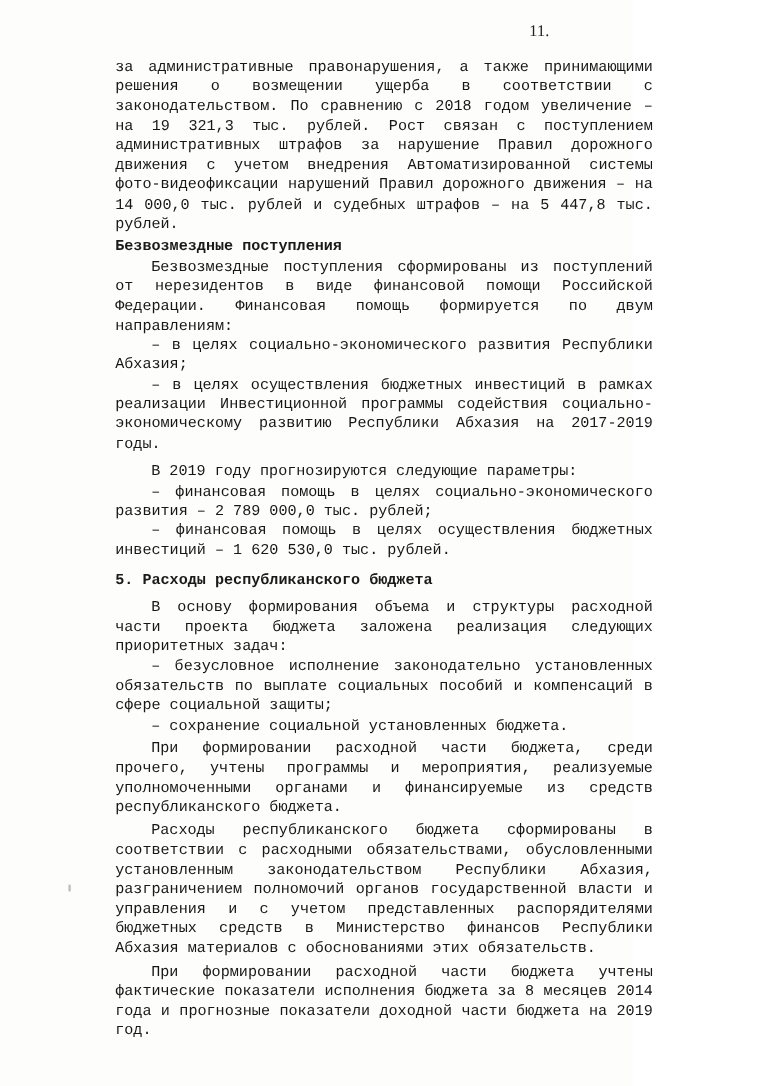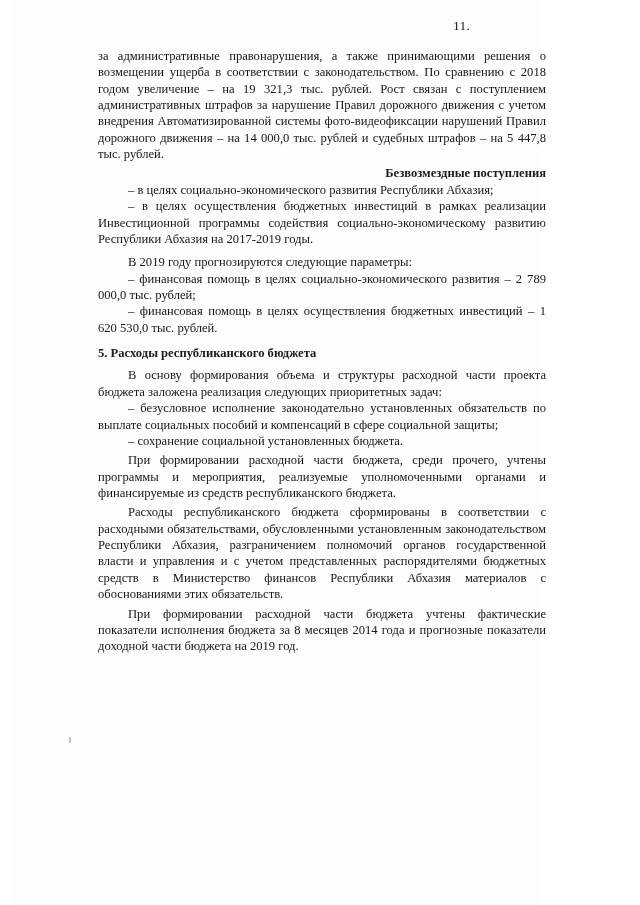--- a/index.html
+++ b/index.html
@@ -13,35 +13,35 @@
     font-family: "Liberation Serif", serif;
     color: #1a1a1a;
     overflow: hidden;
   }
   .page {
     position: relative;
     width: 528px;
     height: 905px;
     background: #fdfdfb;
     box-sizing: border-box;
-    margin-left: 12px;
   }
   .page-number {
     position: absolute;
     top: 18px;
     right: 70px;
     font-size: 13.5px;
     color: #222;
     letter-spacing: 0.2px;
   }
   .content {
     position: absolute;
     top: 48px;
-    left: 86px;
+    left: 96px;
     width: 448px;
+    font-family: Liberation Mono, monospace;
   }
   p {
     margin: 0;
     font-size: 12.6px;
     line-height: 1.30;
     text-align: justify;
     text-justify: inter-word;
     color: #171717;
     hyphens: manual;
   }
@@ -51,21 +51,21 @@
   p.dash {
     text-indent: 30px;
   }
   p.noindent {
     text-indent: 0;
   }
   h2.heading {
     margin: 2px 0 1px 0;
     font-size: 12.6px;
     font-weight: bold;
-    text-align: right;
+    text-align: left;
     line-height: 1.30;
   }
   h3.section-heading {
     margin: 9px 0 3px 0;
     font-size: 12.6px;
     font-weight: bold;
     text-align: left;
     line-height: 1.30;
   }
   .spacer {
@@ -91,20 +91,21 @@
 <div class="page">
 
   <div class="page-number">11.</div>
 
   <div class="content">
 
     <p class="noindent">за административные правонарушения, а также принимающими решения о возмещении ущерба в соответствии с законодательством. По сравнению с 2018 годом увеличение – на 19 321,3 тыс. рублей. Рост связан с поступлением административных штрафов за нарушение Правил дорожного движения с учетом внедрения Автоматизированной системы фото-видеофиксации нарушений Правил дорожного движения – на 14 000,0 тыс. рублей и судебных штрафов – на 5 447,8 тыс. рублей.</p>
 
     <h2 class="heading">Безвозмездные поступления</h2>
 
+    <p class="indent">Безвозмездные поступления сформированы из поступлений от нерезидентов в виде финансовой помощи Российской Федерации. Финансовая помощь формируется по двум направлениям:</p>
 
     <p class="dash">– в целях социально-экономического развития Республики Абхазия;</p>
 
     <p class="dash">– в целях осуществления бюджетных инвестиций в рамках реализации Инвестиционной программы содействия социально-экономическому развитию Республики Абхазия на 2017-2019 годы.</p>
 
     <div class="spacer"></div>
 
     <p class="indent">В 2019 году прогнозируются следующие параметры:</p>
 
     <p class="dash">– финансовая помощь в целях социально-экономического развития – 2 789 000,0 тыс. рублей;</p>

